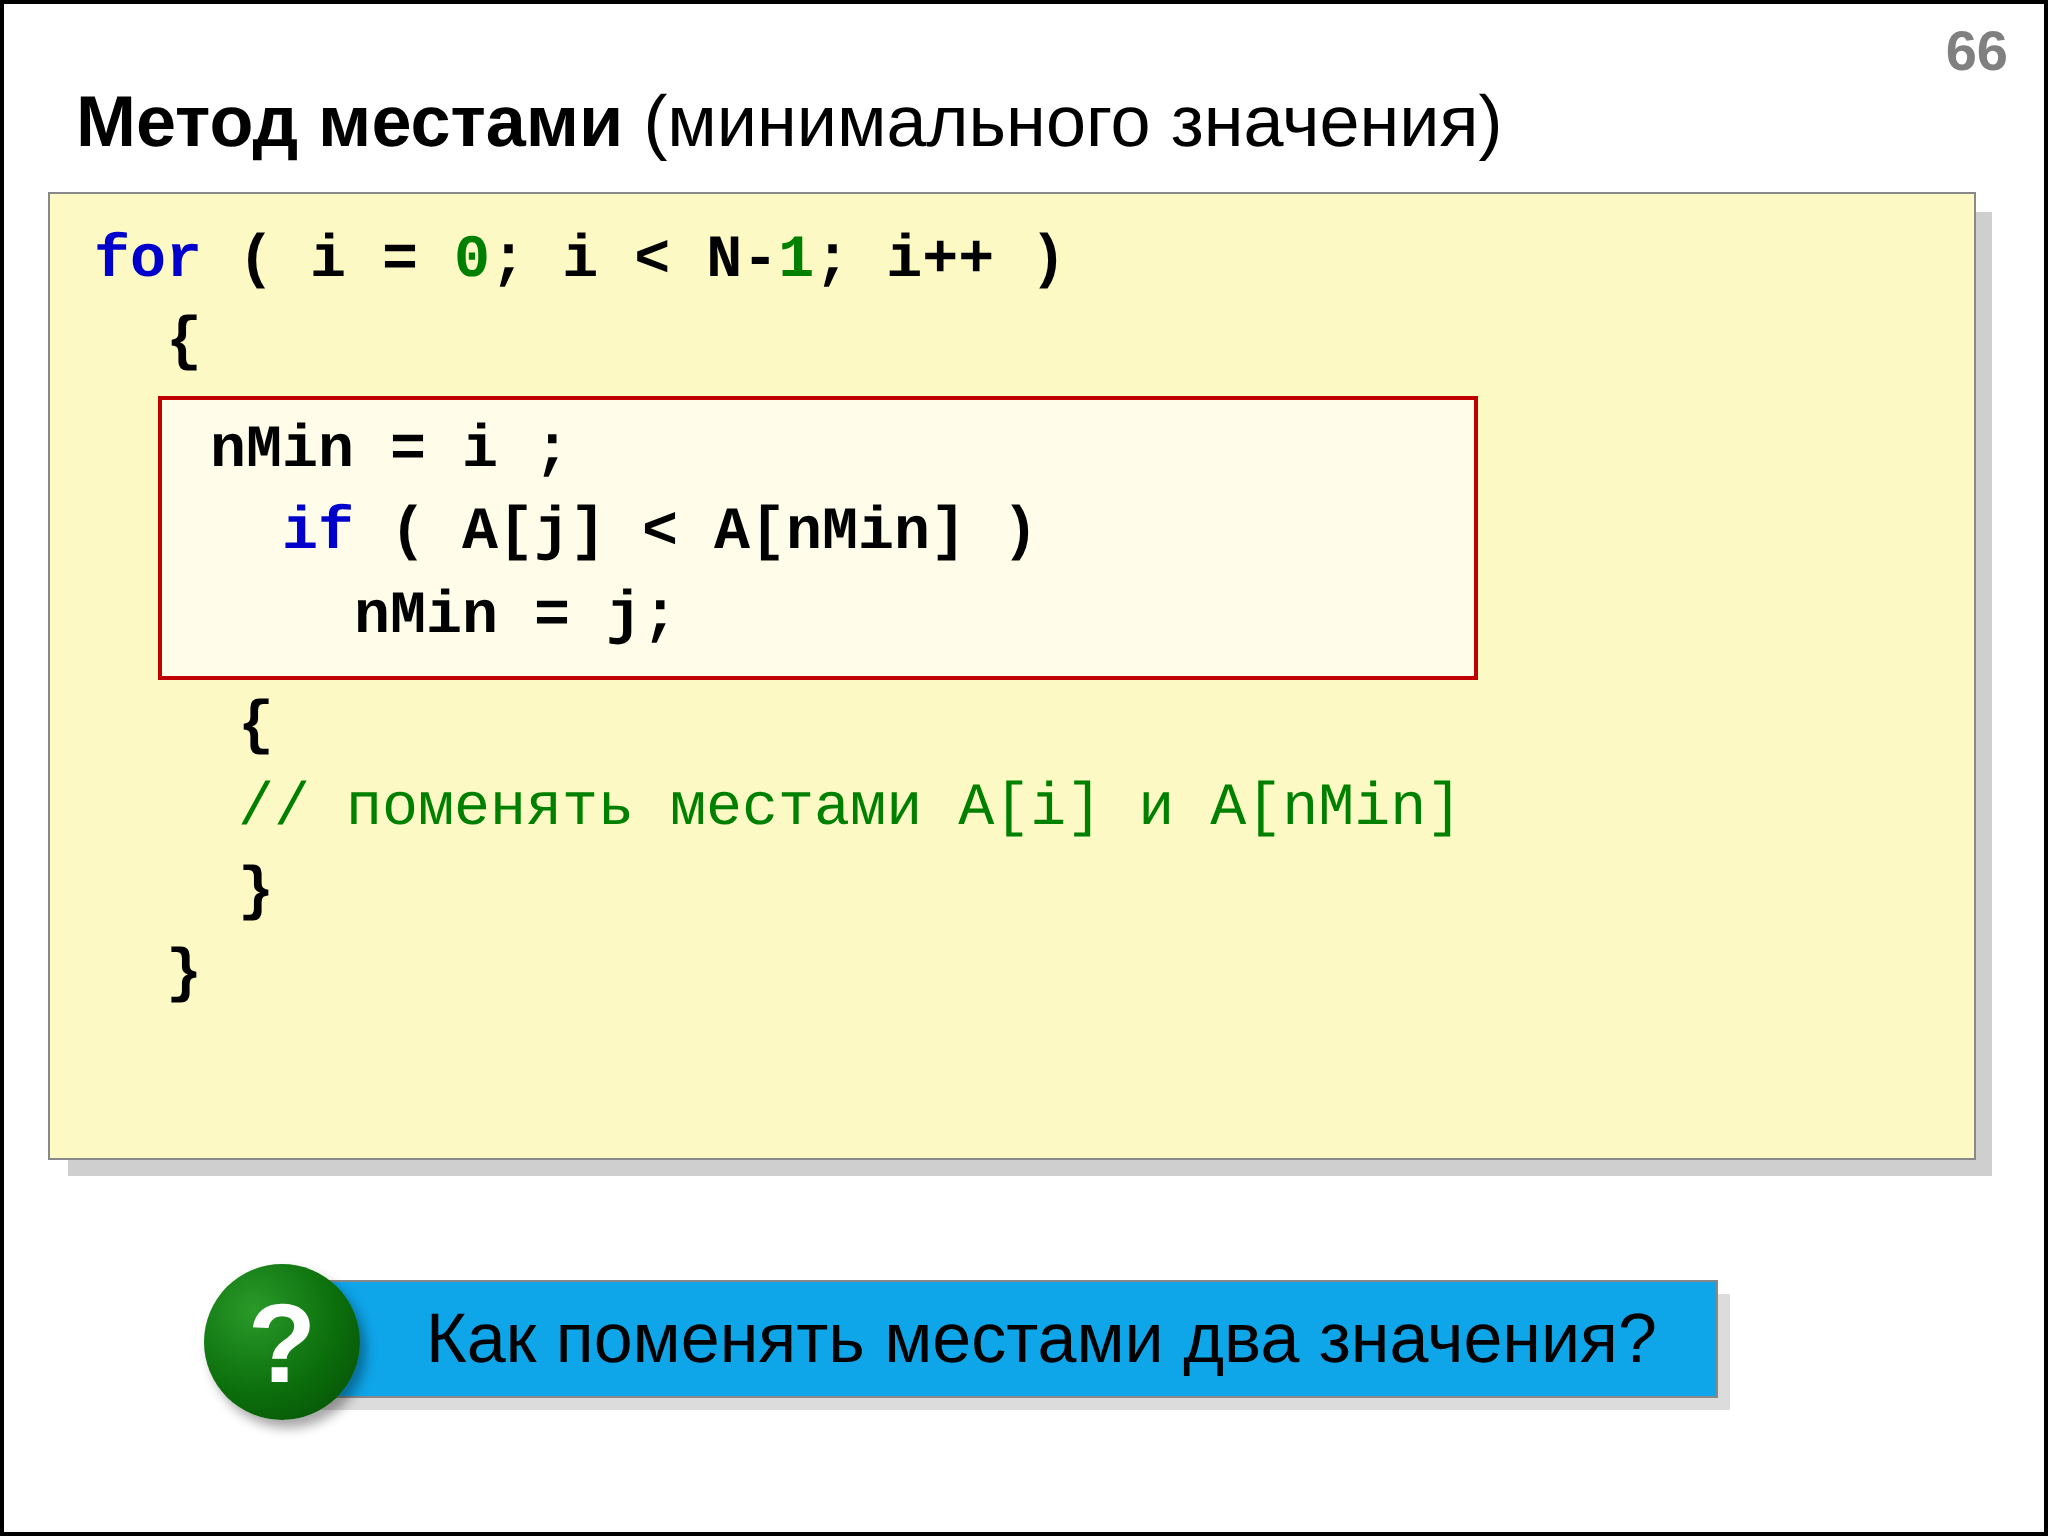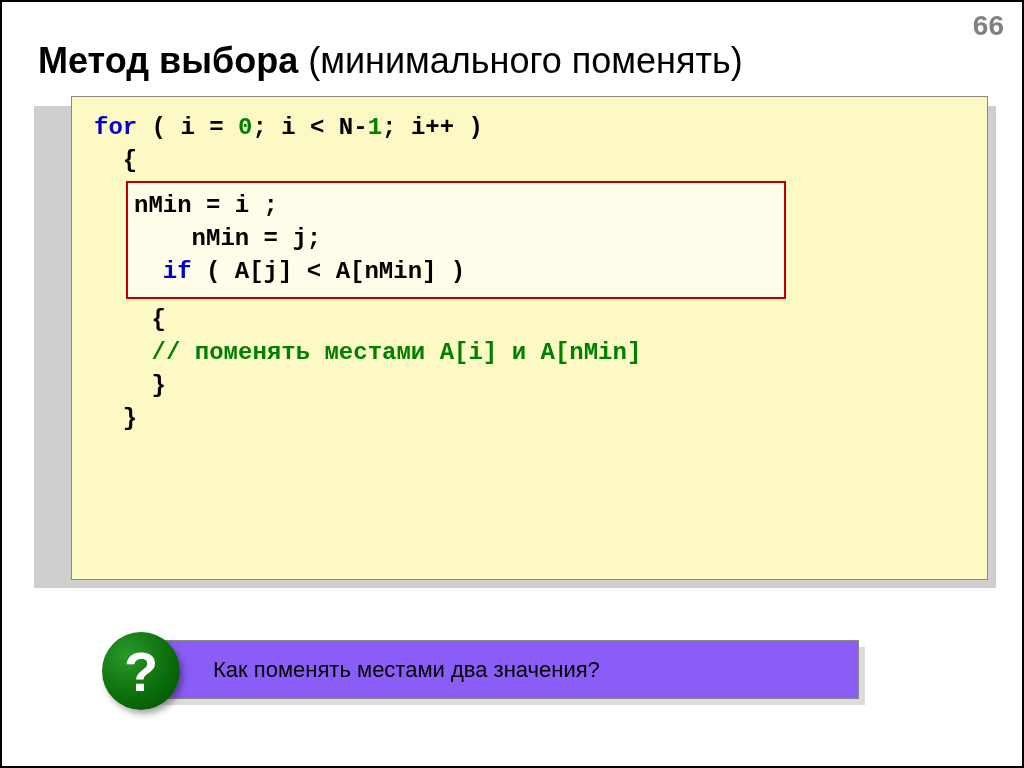--- a/index.html
+++ b/index.html
@@ -43,61 +43,60 @@
     top: 10px; left: 10px; right: -2px; bottom: -2px;
     background: #cfcfcf;
   }
   .code-box {
     position: absolute;
     top: 0; left: 0; right: 6px; bottom: 6px;
     background: #fdf9c4;
     border: 1.5px solid #888;
     padding: 14px 18px 14px 22px;
     font-family: "Courier New", monospace;
-    font-size: 24px;
+    font-size: 30px;
     line-height: 1.38;
     color: #000;
-    margin-left: 47px;
   }
 
   .kw   { color: #0000cc; font-weight: bold; }
   .num  { color: #008000; font-weight: bold; }
-  .cmt  { color: #008000; font-weight: bold; font-family: "Courier New", monospace; }
+  .cmt  { color: #008000; font-weight: normal; font-family: "Courier New", monospace; }
   .plain { color: #000; font-weight: bold; }
   .code-box span { white-space: pre; }
 
   .inner-frame {
     margin: 4px 8px 4px 32px;
     border: 2px solid #c00000;
     background: #fffde9;
-    padding: 6px 10px 8px 6px;
+    padding: 6px 10px 8px 24px;
     width: 660px;
   }
 
   .callout {
     position: absolute;
     top: 638px;
     left: 140px;
     width: 720px;
     height: 62px;
   }
   .callout-shadow {
     position: absolute;
     top: 7px; left: 7px; right: -3px; bottom: -3px;
     background: #dcdcdc;
   }
   .callout-body {
     position: absolute;
     top: 0; left: 0; right: 3px; bottom: 3px;
-    background: #8b5cf6;
+    background: #0ea5e9;
     border: 1.5px solid #888;
     display: flex;
     align-items: center;
     padding-left: 70px;
-    font-size: 22px;
+    font-size: 35px;
     color: #000;
   }
   .q-circle {
     position: absolute;
     left: 100px;
     top: 630px;
     width: 78px;
     height: 78px;
     border-radius: 50%;
     background: radial-gradient(circle at 32% 30%, #2a9a2a 0%, #0b6e0b 55%, #064b06 100%);
@@ -110,42 +109,42 @@
     font-weight: bold;
     z-index: 5;
   }
 </style>
 </head>
 <body>
 
 <div class="page-num">66</div>
 
 <div class="title">
-  <span class="bold">Метод выбора</span><span class="normal"> (минимального поменять)</span>
+  <span class="bold">Метод местами</span><span class="normal"> (минимального значения)</span>
 </div>
 
 <div class="code-outer">
   <div class="code-shadow"></div>
   <div class="code-box">
     <div>
       <span class="kw">for</span><span class="plain"> ( i = </span><span class="num">0</span><span class="plain">; i &lt; N-</span><span class="num">1</span><span class="plain">; i++ )</span>
     </div>
     <div>
       <span class="plain">  {</span>
     </div>
 
     <div class="inner-frame">
       <div>
         <span class="plain">nMin = i ;</span>
       </div>
       <div>
-        <span class="plain">    nMin = j;</span>
+        <span class="kw">  if</span><span class="plain"> ( A[j] &lt; A[nMin] )</span>
       </div>
       <div>
-        <span class="kw">  if</span><span class="plain"> ( A[j] &lt; A[nMin] )</span>
+        <span class="plain">    nMin = j;</span>
       </div>
     </div>
 
     <div>
       <span class="plain">    {</span>
     </div>
     <div>
       <span class="cmt">    // поменять местами A[i] и A[nMin]</span>
     </div>
     <div>

